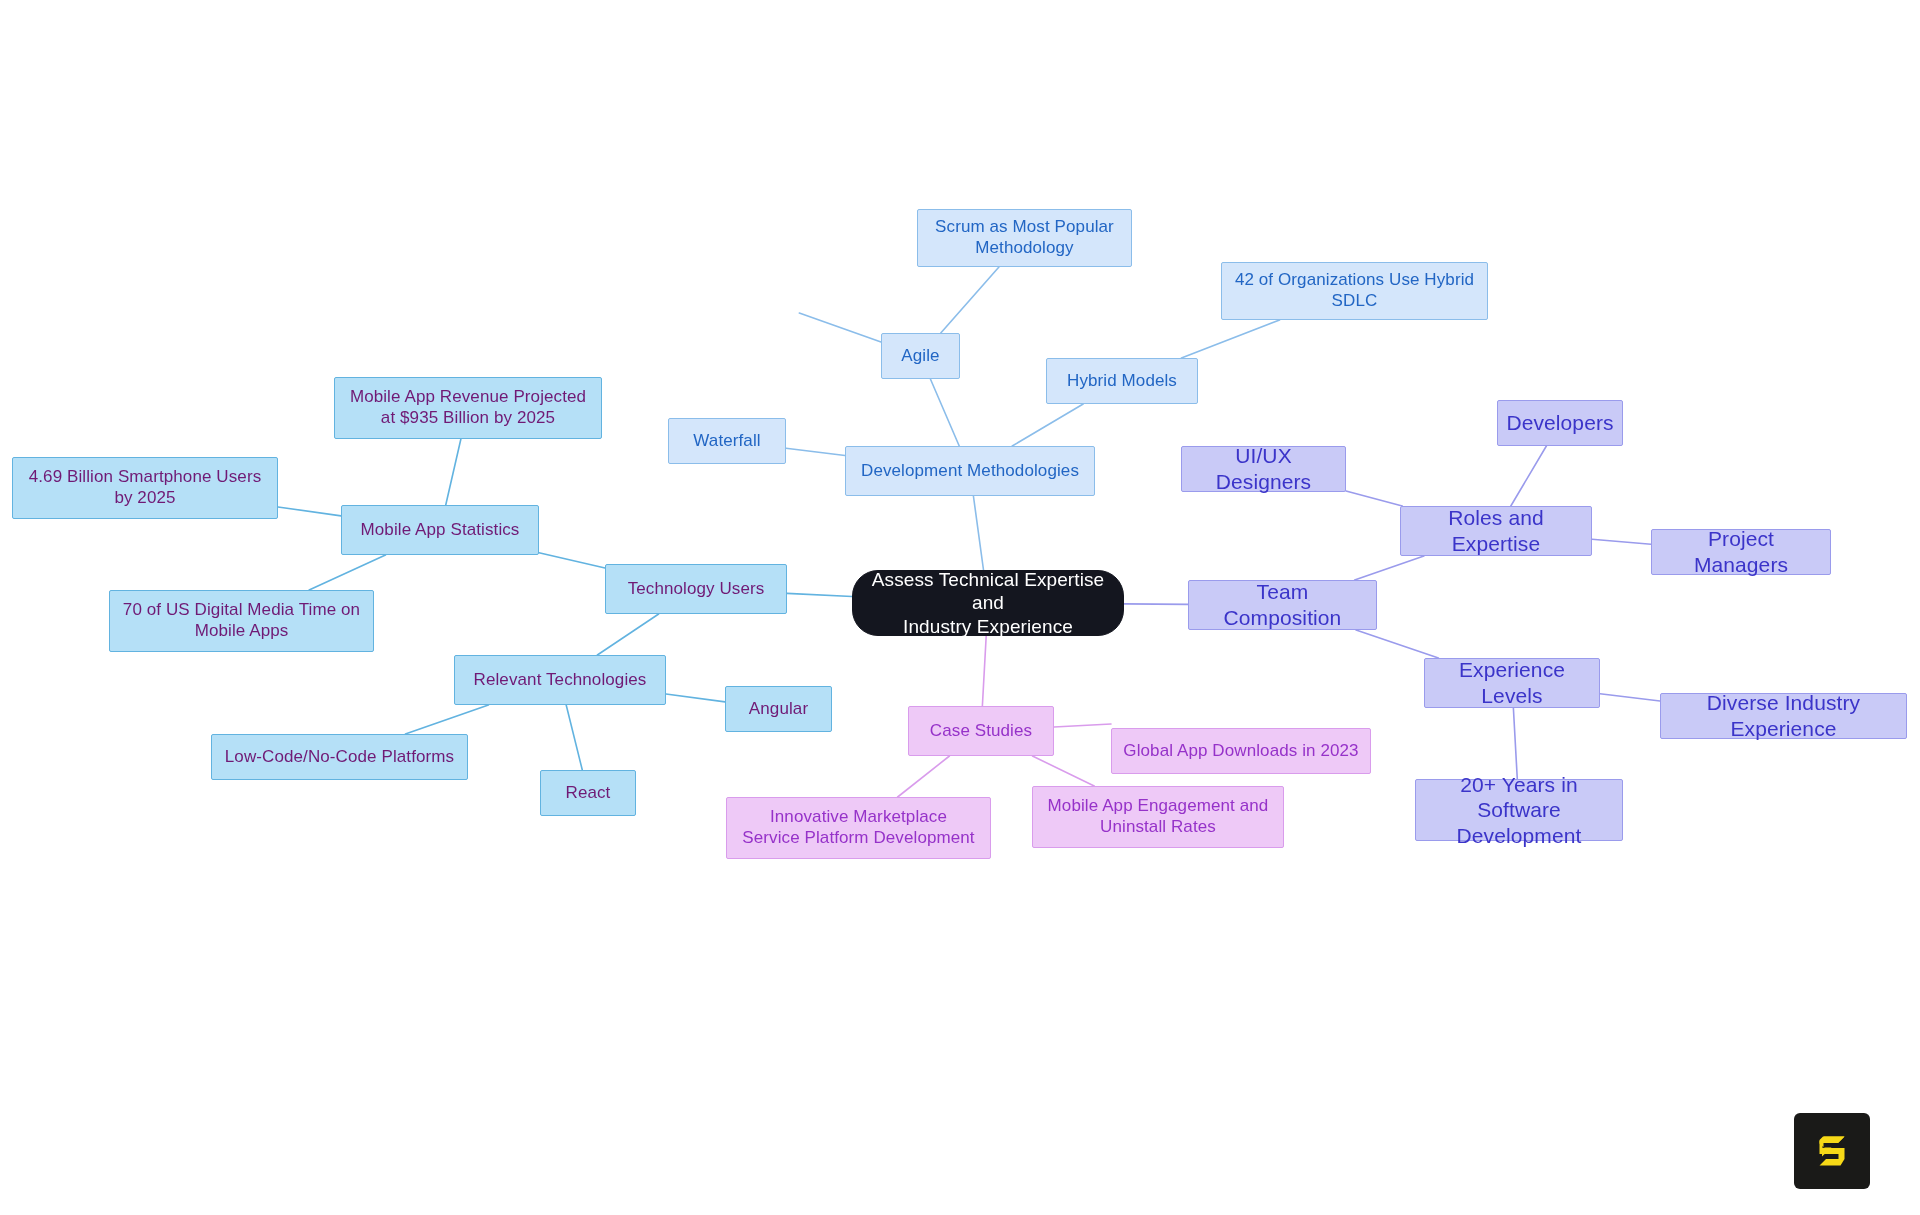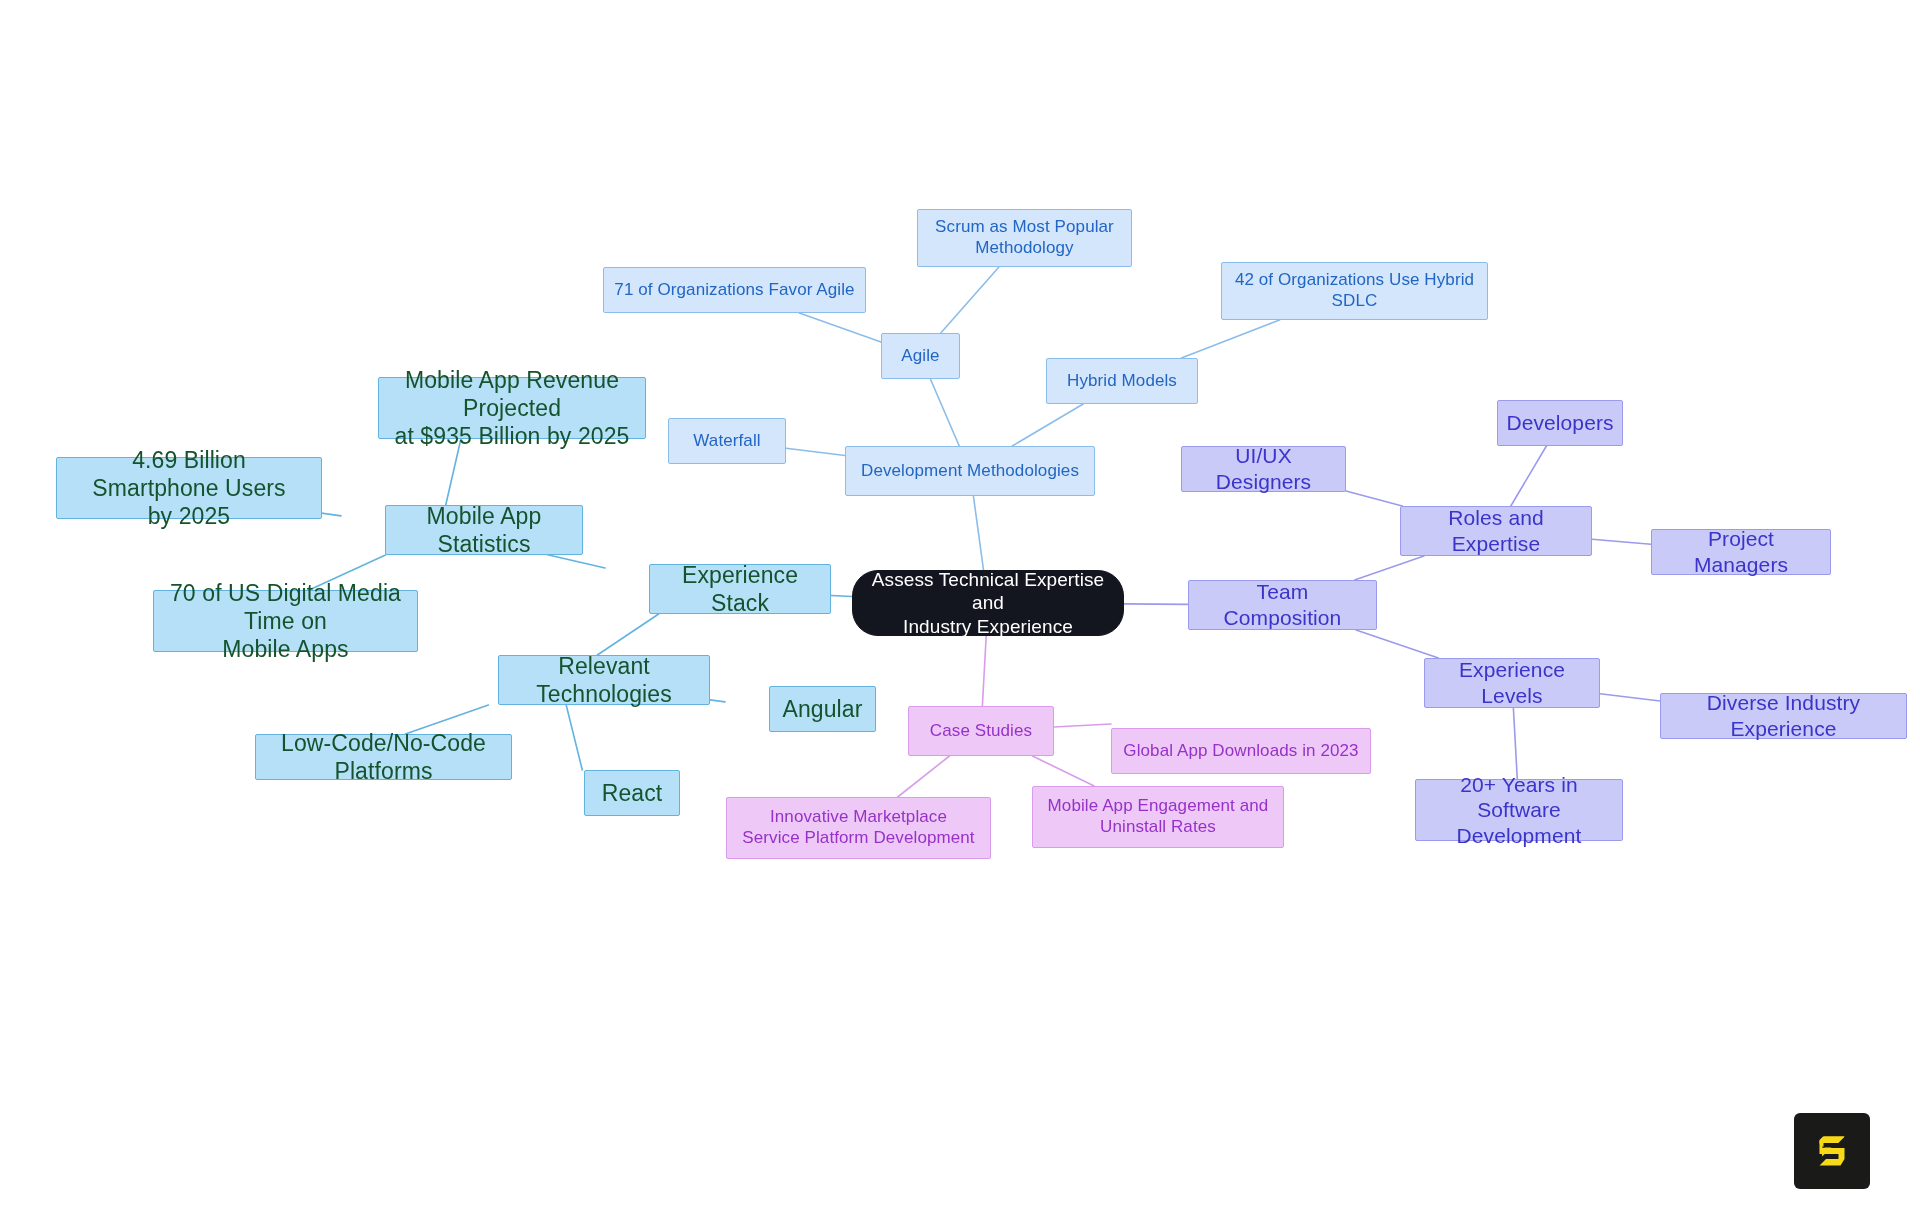--- a/index.html
+++ b/index.html
@@ -53,23 +53,22 @@
   
   .c-methodology {
     background: #d4e6fb;
     border-color: #8bbdea;
     color: #2266c4;
     font-size: 17px;
   }
   .c-techstack {
     background: #b5e0f7;
     border-color: #62b3e0;
-    color: #14532d;
-    font-size: 23px;
-    margin-left: 44px;
+    color: #701a75;
+    font-size: 17px;
   }
   .c-team {
     background: #c9caf7;
     border-color: #9a9bec;
     color: #3b34c9;
     font-size: 21px;
   }
   .c-case {
     background: #eec9f7;
     border-color: #d99cec;
@@ -118,26 +117,25 @@
       <line x1="1054" y1="727.0692307692308" x2="1111" y2="724" stroke="#d99cec" stroke-width="1.6" stroke-linecap="round"></line>
       <line x1="949.4278350515464" y1="756" x2="897.6494845360825" y2="797" stroke="#d99cec" stroke-width="1.6" stroke-linecap="round"></line>
       <line x1="1032.453488372093" y1="756" x2="1094.1976744186047" y2="786" stroke="#d99cec" stroke-width="1.6" stroke-linecap="round"></line>
     </svg>
 <div class="node n-root" style="left: 852px; top: 570px; width: 272px; height: 66px;"><span>Assess Technical Expertise and
 Industry Experience</span></div>
     <div class="node c-methodology" style="left: 845px; top: 446px; width: 250px; height: 50px;"><span>Development Methodologies</span></div>
     <div class="node c-methodology" style="left: 881px; top: 333px; width: 79px; height: 46px;"><span>Agile</span></div>
     <div class="node c-methodology" style="left: 917px; top: 209px; width: 215px; height: 58px;"><span>Scrum as Most Popular
 Methodology</span></div>
-    <div class="node c-methodology" style="left: 603px; top: 267px; width: 263px; height: 46px;"><span>71 of Organizations Favor Agile</span></div>
     <div class="node c-methodology" style="left: 668px; top: 418px; width: 118px; height: 46px;"><span>Waterfall</span></div>
     <div class="node c-methodology" style="left: 1046px; top: 358px; width: 152px; height: 46px;"><span>Hybrid Models</span></div>
     <div class="node c-methodology" style="left: 1221px; top: 262px; width: 267px; height: 58px;"><span>42 of Organizations Use Hybrid
 SDLC</span></div>
-    <div class="node c-techstack" style="left: 605px; top: 564px; width: 182px; height: 50px;"><span>Experience Stack</span></div>
+    <div class="node c-techstack" style="left: 605px; top: 564px; width: 182px; height: 50px;"><span>Technology Users</span></div>
     <div class="node c-techstack" style="left: 341px; top: 505px; width: 198px; height: 50px;"><span>Mobile App Statistics</span></div>
     <div class="node c-techstack" style="left: 334px; top: 377px; width: 268px; height: 62px;"><span>Mobile App Revenue Projected
 at $935 Billion by 2025</span></div>
     <div class="node c-techstack" style="left: 12px; top: 457px; width: 266px; height: 62px;"><span>4.69 Billion Smartphone Users
 by 2025</span></div>
     <div class="node c-techstack" style="left: 109px; top: 590px; width: 265px; height: 62px;"><span>70 of US Digital Media Time on
 Mobile Apps</span></div>
     <div class="node c-techstack" style="left: 454px; top: 655px; width: 212px; height: 50px;"><span>Relevant Technologies</span></div>
     <div class="node c-techstack" style="left: 725px; top: 686px; width: 107px; height: 46px;"><span>Angular</span></div>
     <div class="node c-techstack" style="left: 540px; top: 770px; width: 96px; height: 46px;"><span>React</span></div>

